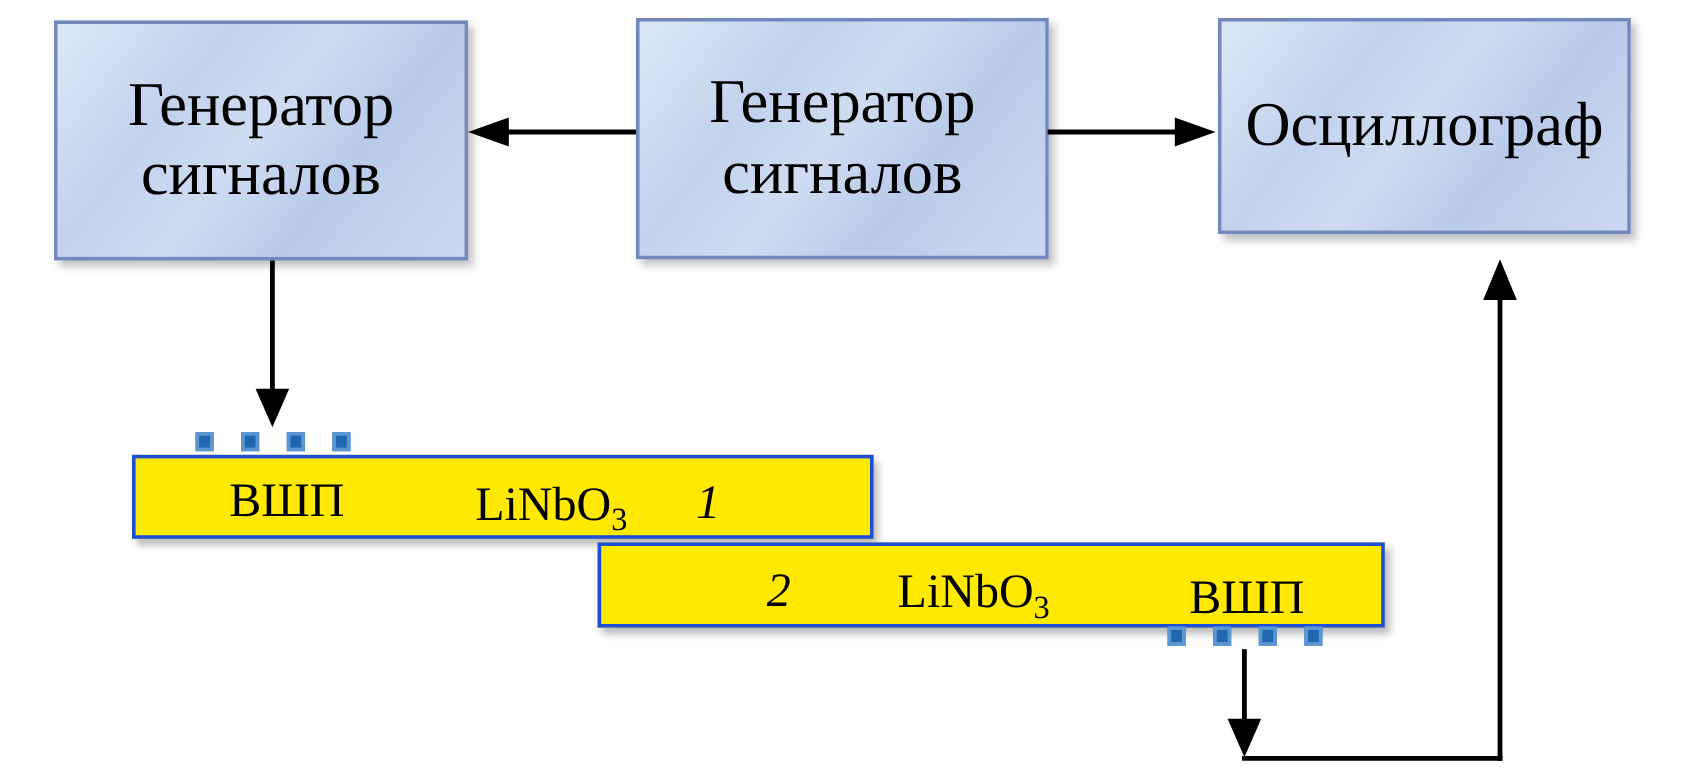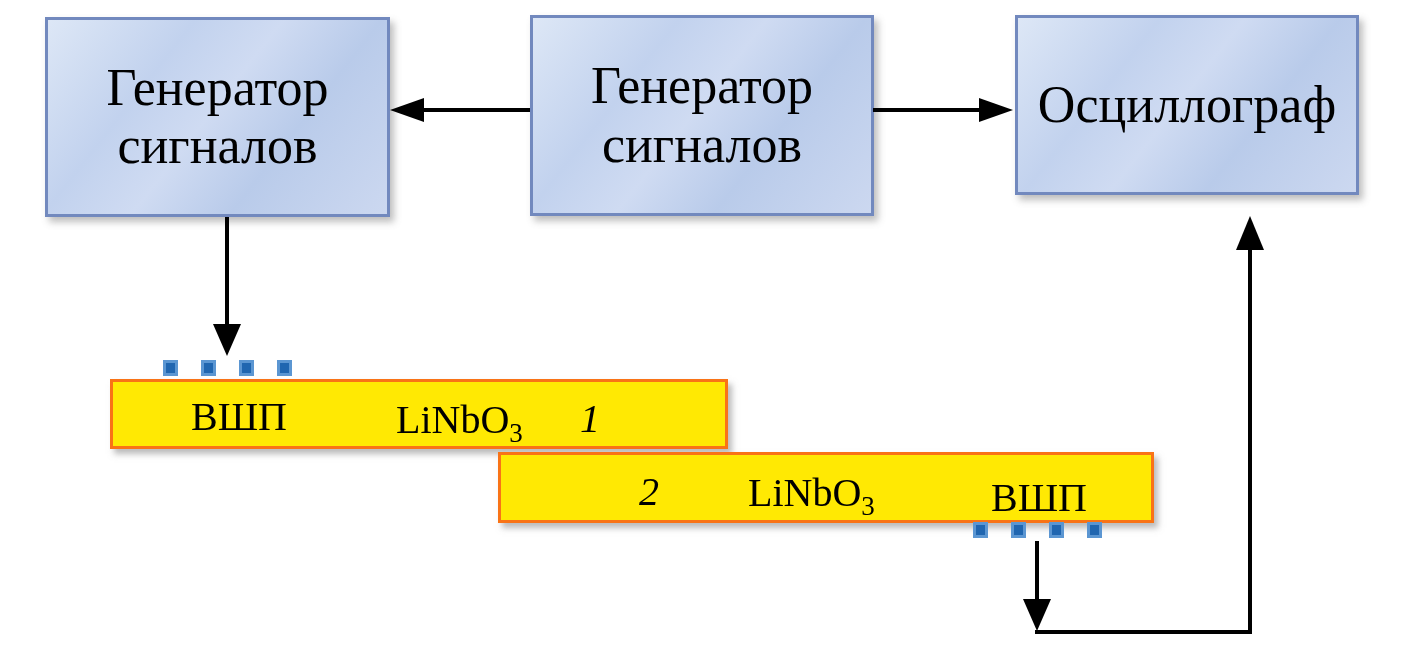--- a/index.html
+++ b/index.html
@@ -17,21 +17,21 @@
     font-size:52px;line-height:1.12;color:#000;text-align:center;
     box-sizing:border-box;z-index:2;
   }
   .block-signal{left:45px;top:17px;width:345px;height:200px;}
   .block-pulse{left:530px;top:15px;width:344px;height:201px;}
   .block-scope{left:1015px;top:15px;width:344px;height:180px;}
   
   .bar{
     position:absolute;
     background:#ffe903;
-    border:3px solid #f97316;
+    border:3px solid #1d4ed8;
     box-shadow:4px 5px 6px rgba(120,120,120,0.5);
     box-sizing:border-box;z-index:3;
     font-size:40px;color:#000;
   }
   .bar1{left:110px;top:379px;width:618px;height:70px;}
   .bar2{left:498px;top:452px;width:656px;height:71px;}
   .bar span.lbl{position:absolute;white-space:nowrap;}
   .num{font-style:italic;}
   sub{font-size:27px;}
   

